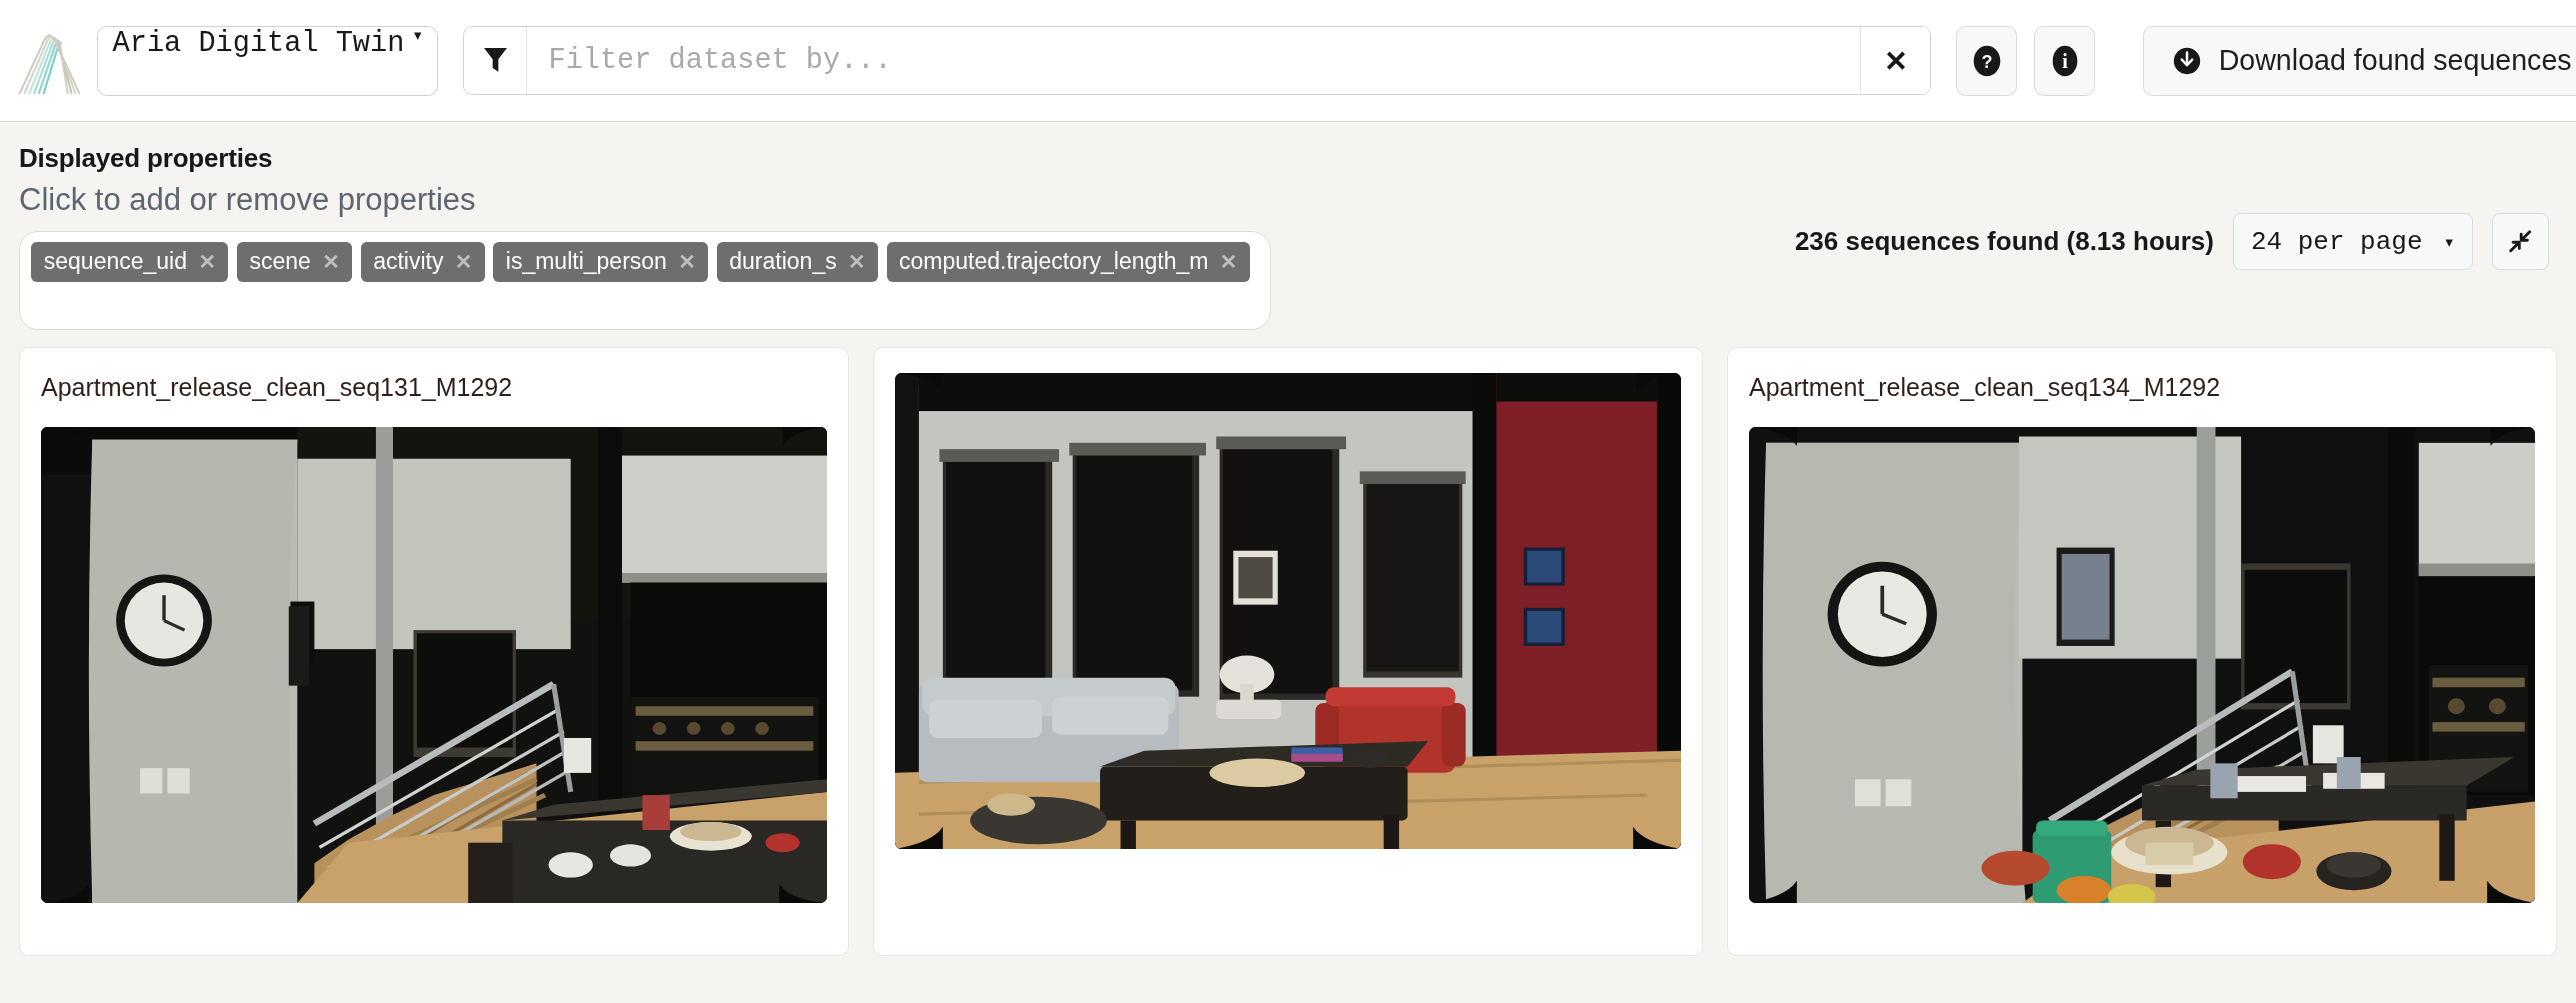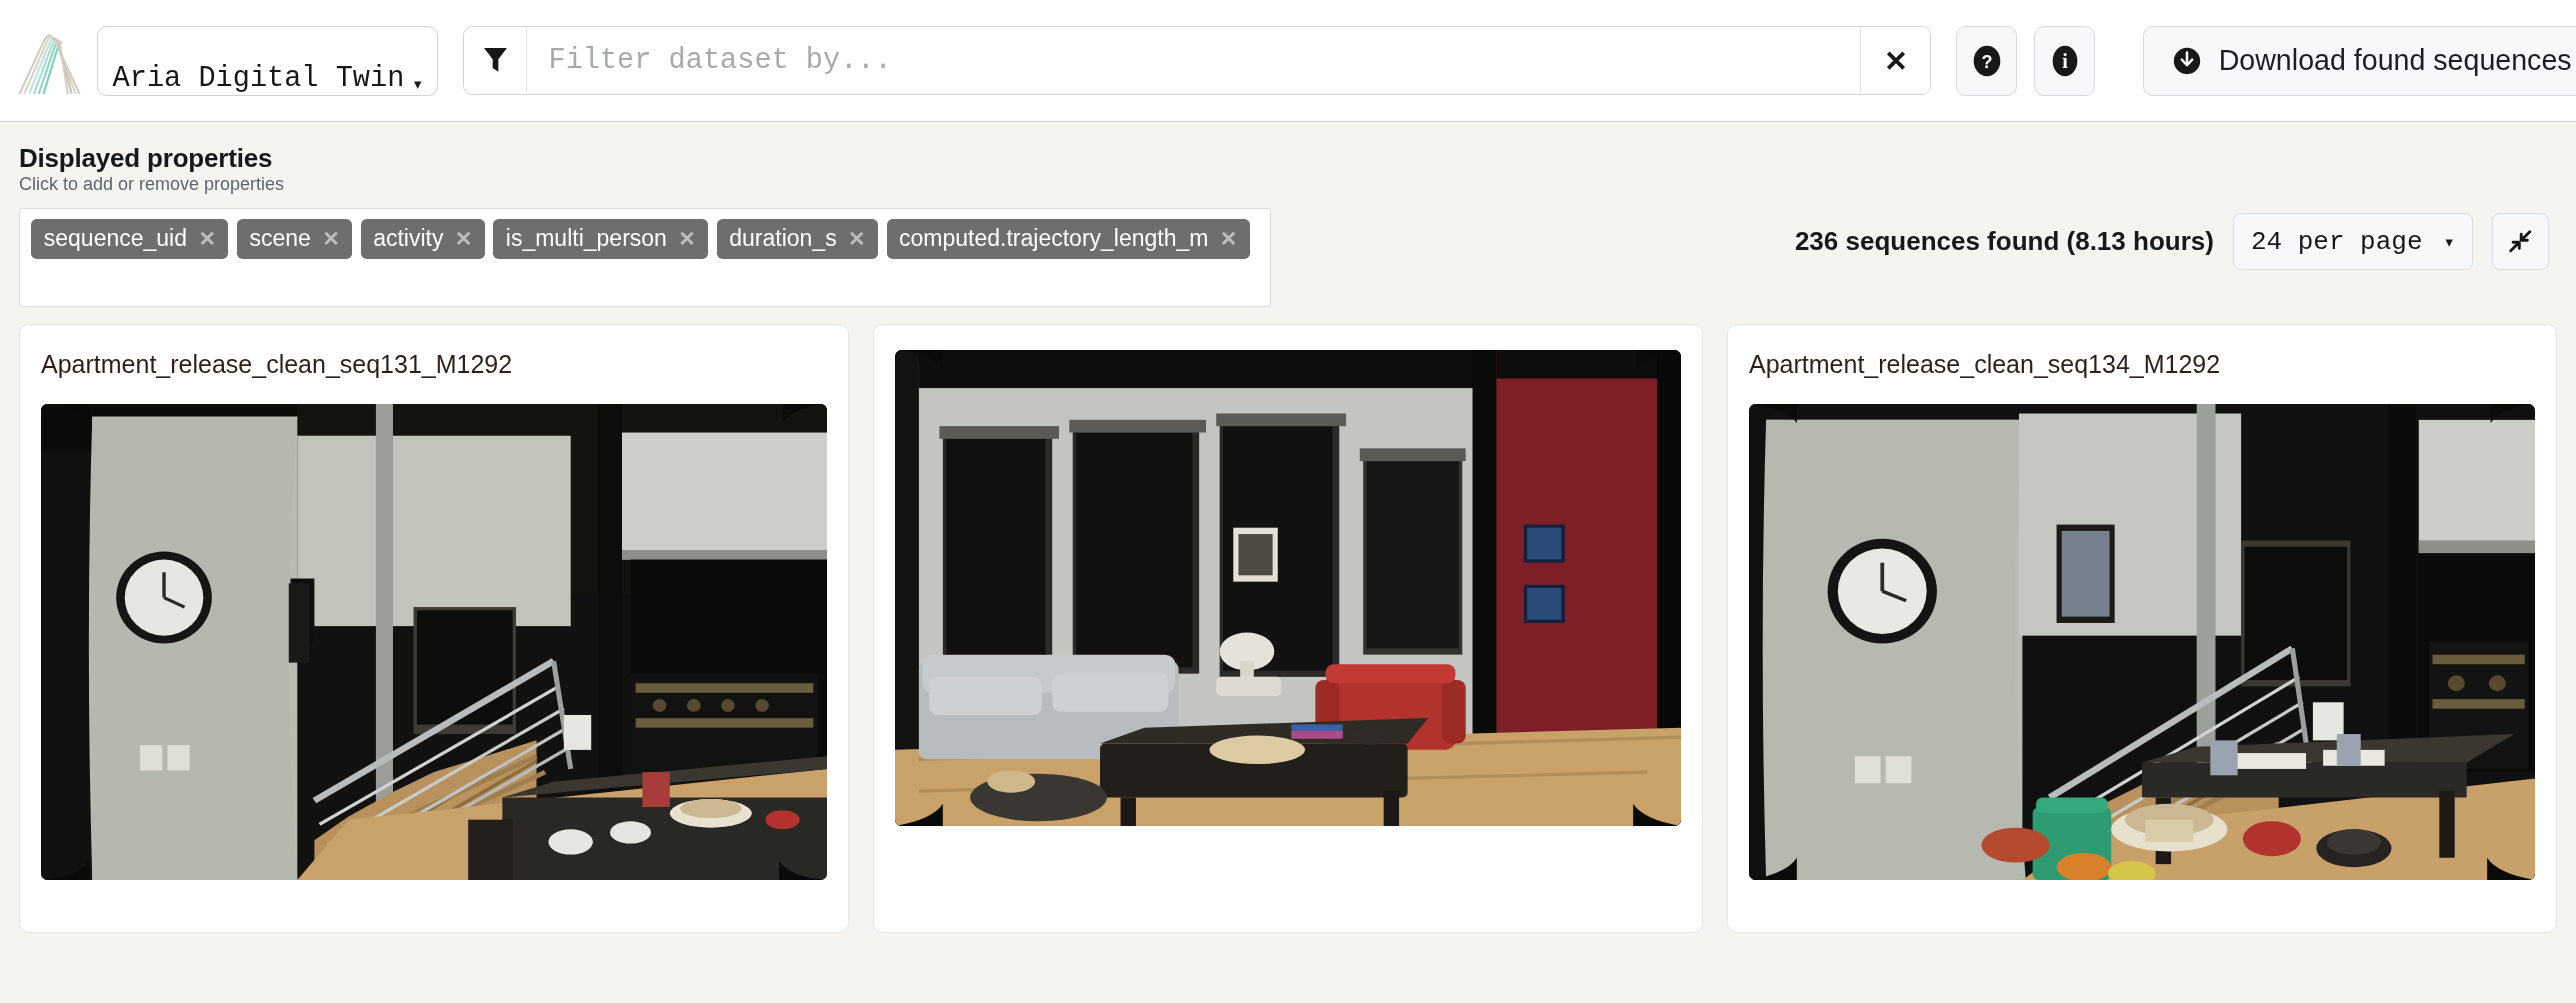--- a/index.html
+++ b/index.html
@@ -36,21 +36,21 @@
   }
   .logo svg { display: block; }
 
   .dataset-select {
     height: 70px;
     min-width: 341px;
     border: 1.9px solid #cfd2d6;
     border-radius: 9.5px;
     background: #ffffff;
     display: flex;
-    align-items: flex-end;
+    align-items: flex-start;
     justify-content: center;
     gap: 5.7px;
     padding: 0 21px;
     font-family: "Liberation Mono", monospace;
     font-size: 28.6px;
     color: #16181a;
     cursor: pointer;
     white-space: nowrap;
   }
   .dataset-select .caret {
@@ -143,30 +143,30 @@
     align-items: flex-start;
   }
   .props-left { flex: 0 0 auto; }
   .props-title {
     font-size: 26px;
     font-weight: bold;
     color: #16181a;
     letter-spacing: -0.2px;
   }
   .props-sub {
-    font-size: 18px;
+    font-size: 31px;
     color: #5b6670;
-    margin-top: 0;
+    margin-top: 8px;
   }
   .tag-box {
     margin-top: 13.3px;
     width: 1252px;
     min-height: 99px;
     border: 1.9px solid #dcdcd8;
-    border-radius: 2px;
+    border-radius: 19px;
     background: #ffffff;
     padding: 9.5px 11.4px;
     display: flex;
     flex-wrap: wrap;
     align-content: flex-start;
     gap: 8.6px;
     text-align: right;
   }
   .tag {
     height: 40px;

